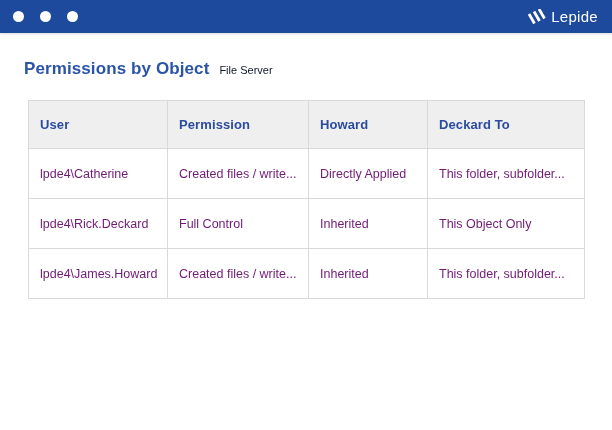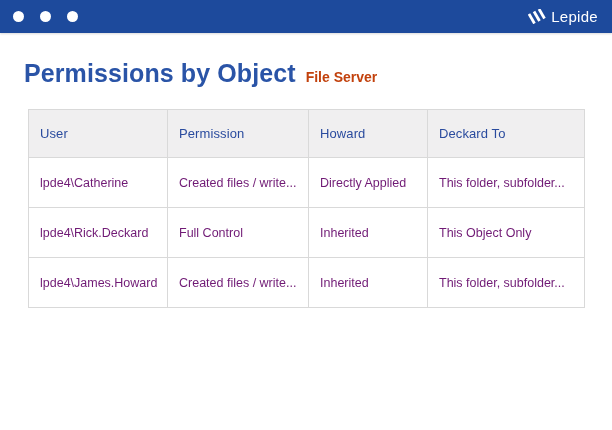--- a/index.html
+++ b/index.html
@@ -38,28 +38,28 @@
   .brand svg { display: block; }
   
   .titlebar {
     display: flex;
     align-items: baseline;
     gap: 10px;
     margin: 26px 0 0 24px;
   }
   .page-title {
     color: #2a54a7;
-    font-size: 25px;
+    font-size: 17px;
     font-weight: 700;
     letter-spacing: 0.1px;
   }
   .page-subtitle {
-    color: #c2410c;
-    font-size: 14px;
-    font-weight: 700;
+    color: #0f172a;
+    font-size: 11px;
+    font-weight: 400;
   }
   
   .table-wrap { margin: 21px 0 0 28px; width: 556px; }
   table {
     border-collapse: collapse;
     table-layout: fixed;
     width: 556px;
     background: #ffffff;
   }
   col.c-user       { width: 139px; }
@@ -71,21 +71,21 @@
     text-align: left;
     padding: 0 8px 0 11px;
     overflow: hidden;
     white-space: nowrap;
   }
   thead th {
     height: 48px;
     background: #f0eff0;
     color: #2a4b9e;
     font-size: 13px;
-    font-weight: 400;
+    font-weight: 700;
     letter-spacing: 0.1px;
   }
   tbody td {
     height: 50px;
     color: #701a75;
     font-size: 12.5px;
     font-weight: 400;
   }
 </style>
 </head>

